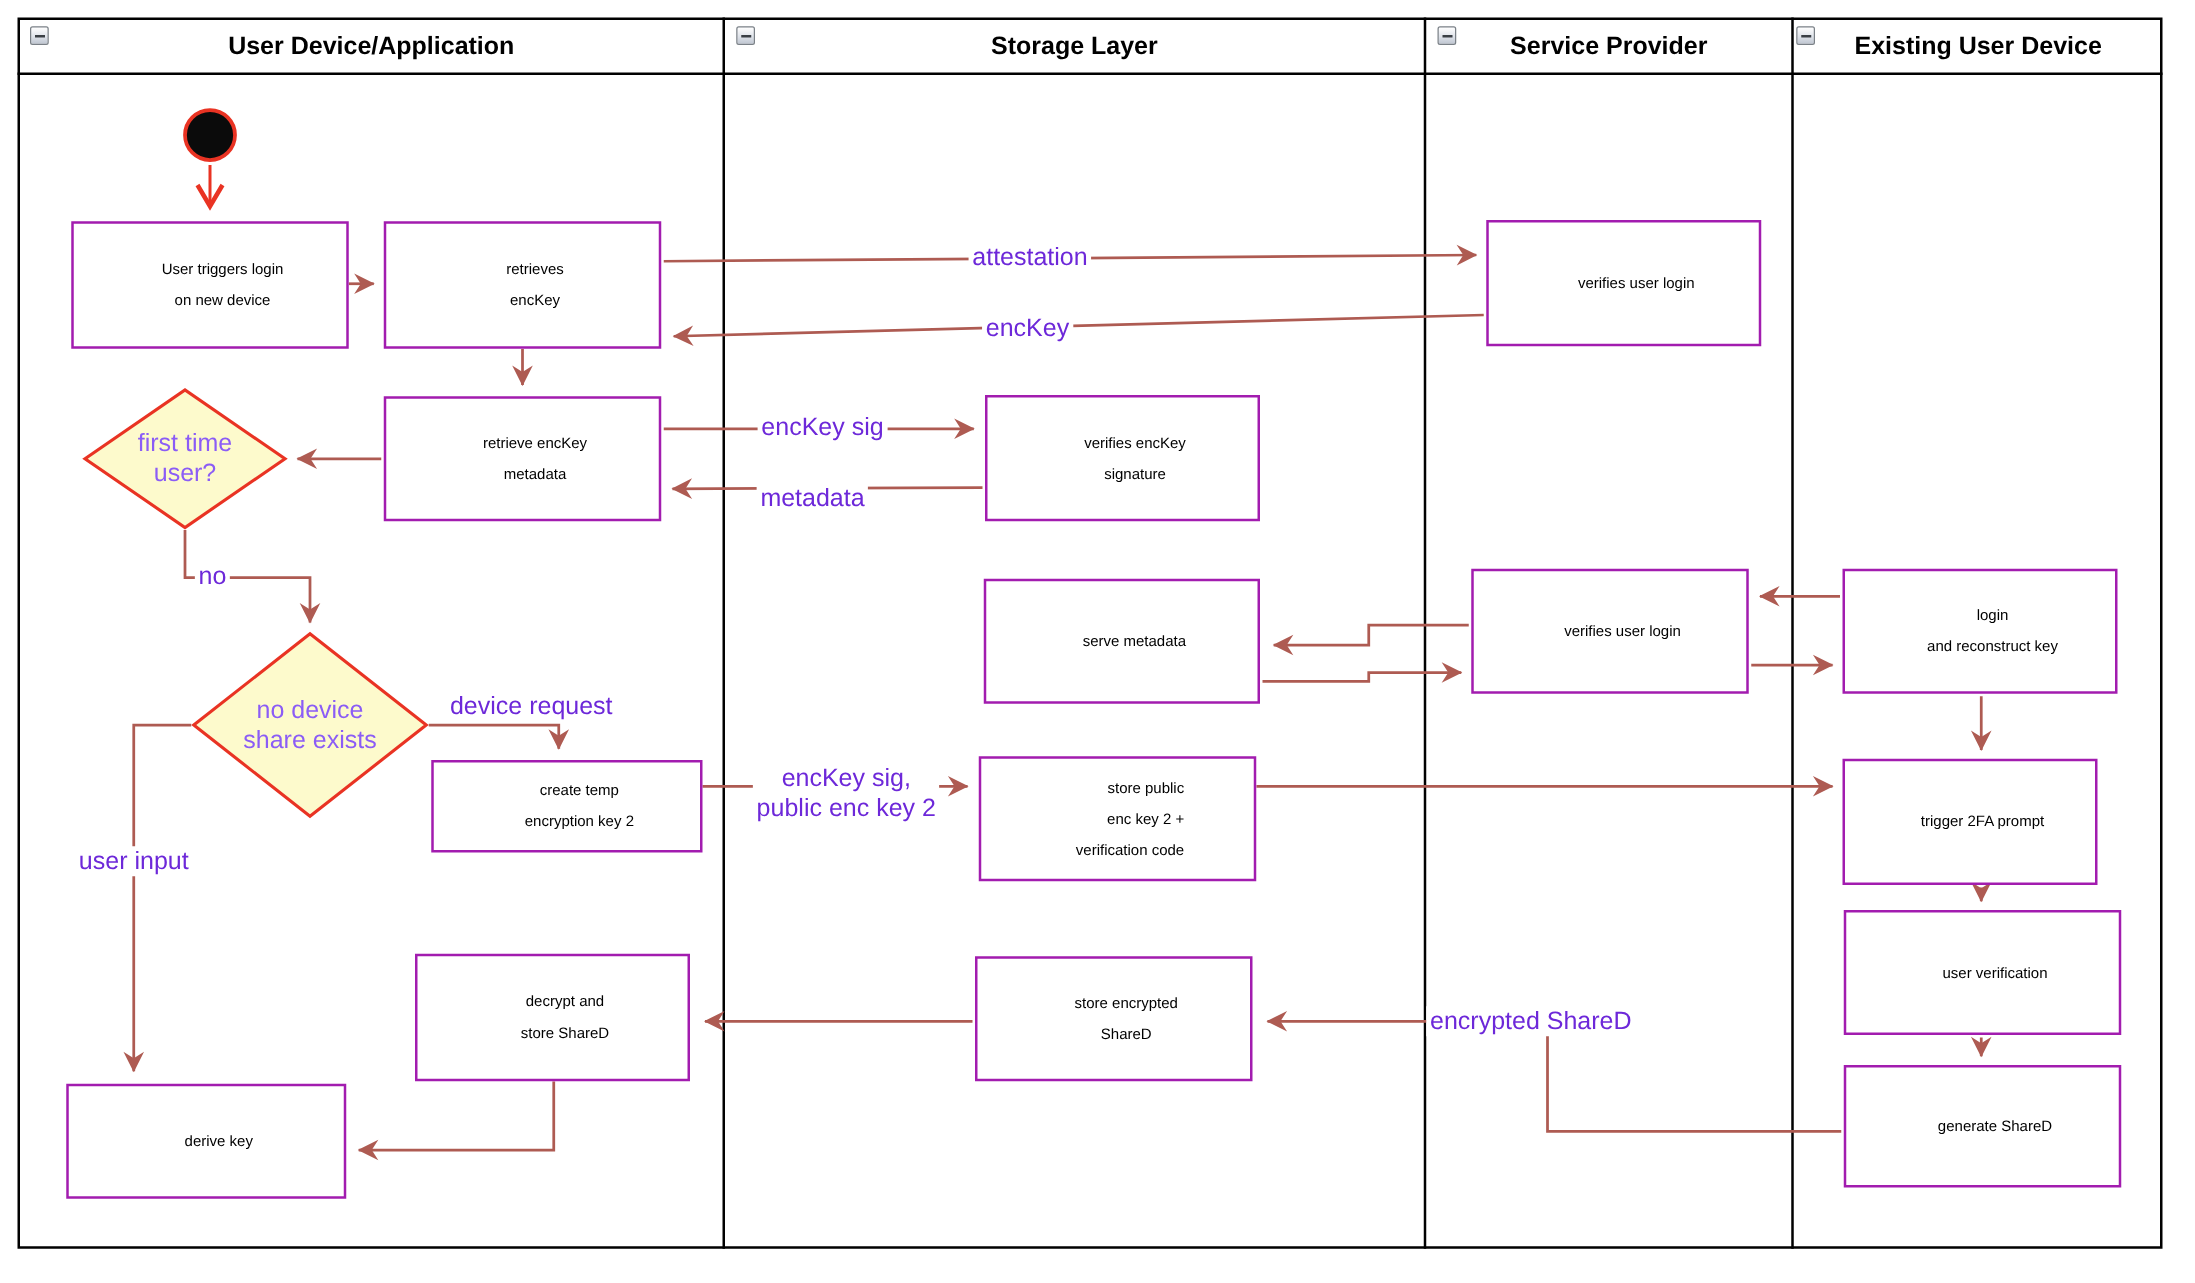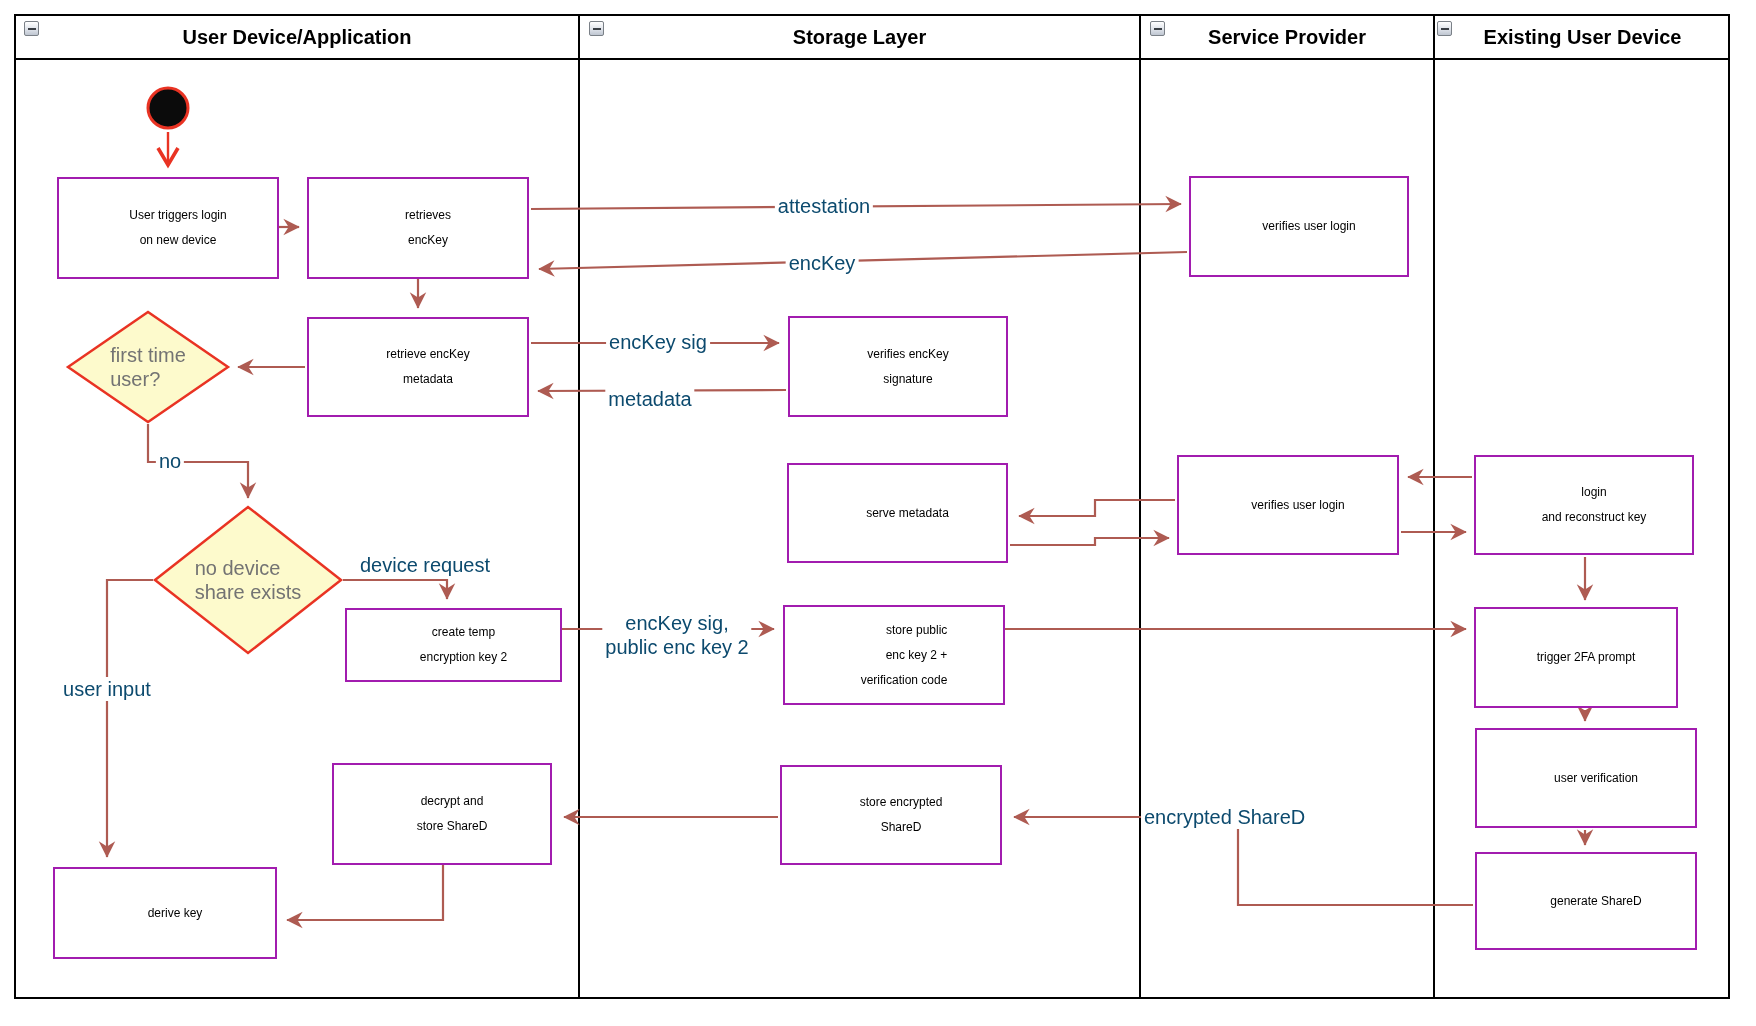--- a/index.html
+++ b/index.html
@@ -13,23 +13,23 @@
                justify-content:center;}
   .lane-title{font-size:20px;font-weight:bold;color:#000;white-space:nowrap;}
   .collapse{position:absolute;top:21px;width:15px;height:15px;box-sizing:border-box;
             border:1px solid #7a8087;border-radius:2px;
             background:linear-gradient(180deg,#ffffff 0%,#dfe3ea 55%,#bfc6d1 100%);
             display:flex;align-items:center;justify-content:center;}
   .collapse .bar{width:8px;height:2px;background:#3a3f45;}
   .node{position:absolute;box-sizing:border-box;border:2px solid #a21caf;background:#fff;
         display:flex;align-items:center;justify-content:center;text-align:center;
         font-size:12px;line-height:25px;color:#000;white-space:pre-line;padding-left:20px;}
-  .dlabel{position:absolute;text-align:left;font-size:20px;line-height:24px;color:#737373;
+  .dlabel{position:absolute;text-align:center;font-size:20px;line-height:24px;color:#8b5cf6;
           transform:translate(-50%,-50%);white-space:pre-line;}
-  .elabel{position:absolute;font-size:20px;line-height:24px;color:#0c4a6e;background:#fff;
+  .elabel{position:absolute;font-size:20px;line-height:24px;color:#6d28d9;background:#fff;
           padding:0 3px;transform:translate(-50%,-50%);text-align:center;white-space:pre-line;}
   .elabel.left-anchor{transform:translate(0,-50%);}
   svg.wires{position:absolute;left:0;top:0;}
 </style>
 </head>
 <body>
 
 <div class="canvas">
 
   <div class="pool"></div>

